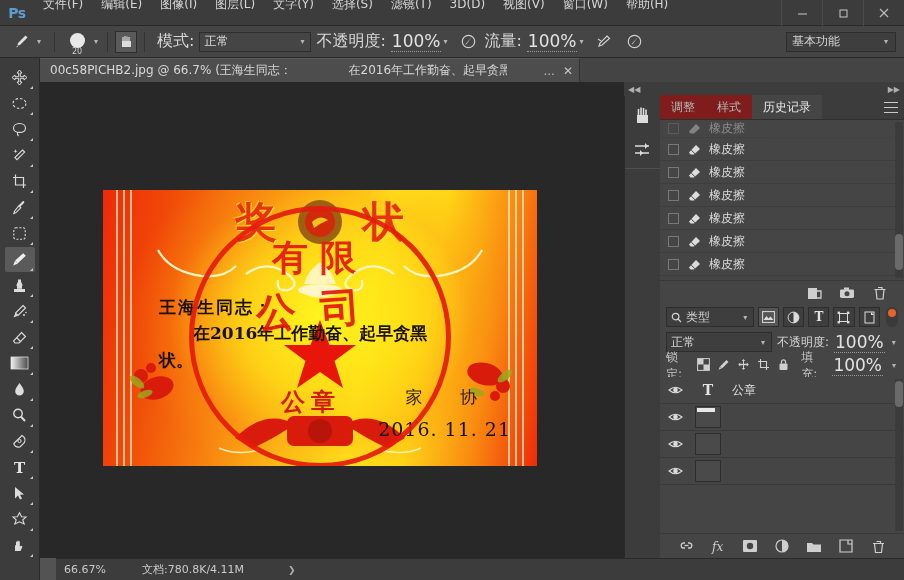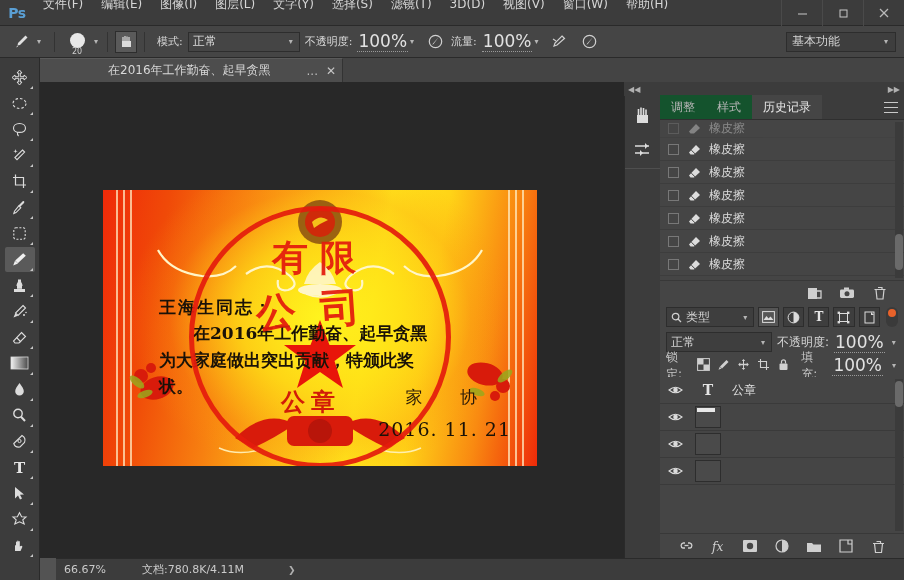--- a/index.html
+++ b/index.html
@@ -50,21 +50,21 @@
     display: flex; align-items: center; justify-content: center;
   }
   .brush-tip .dot {
     width: 15px; height: 15px; border-radius: 50%; background: #e8e8e8;
     margin-bottom: 3px;
   }
   .brush-tip .num {
     position: absolute; bottom: -1px; left: 50%; transform: translateX(-50%);
     font-size: 8px; color: #cfcfcf;
   }
-  .opt-label { font-size: 11px; color: #d6d6d6; padding: 0 5px; white-space: nowrap; }
+  .opt-label { font-size: 16px; color: #d6d6d6; padding: 0 5px; white-space: nowrap; }
   .opt-select {
     height: 20px; background: #454545; border: 1px solid #2d2d2d;
     display: flex; align-items: center; justify-content: space-between;
     padding: 0 4px; font-size: 12px; color: #dcdcdc; min-width: 112px;
   }
   .opt-value {
     font-size: 17px; color: #e2e2e2; border-bottom: 1px dotted #9a9a9a;
     padding: 0 1px;
   }
   .sq-btn {
@@ -206,21 +206,21 @@
     position: absolute; right: 0; top: 82px; width: 244px; bottom: 22px;
     background: #3c3c3c; display: flex; flex-direction: column;
   }
   .panel { background: #454545; display: flex; flex-direction: column; }
   .panel-tabs {
     height: 24px; background: #3c3c3c; display: flex; align-items: flex-end;
     position: relative; border-bottom: 1px solid #2f2f2f;
   }
   .ptab {
     height: 24px; padding: 0 11px; display: flex; align-items: center;
-    font-size: 12px; color: #b4b4b4; background: #14532d;
+    font-size: 12px; color: #b4b4b4; background: #7f1d1d;
   }
   .ptab.active { background: #454545; color: #e8e8e8; }
   .panel-menu {
     position: absolute; right: 6px; top: 6px; width: 14px; height: 11px;
     display: flex; flex-direction: column; justify-content: space-between;
   }
   .panel-menu i { display: block; height: 1px; background: #c9c9c9; }
   .hist-list { flex: 1; overflow: hidden; position: relative; background: #454545; }
   .hist-row {
     height: 23px; display: flex; align-items: center; gap: 7px;
@@ -393,20 +393,21 @@
       </svg>
   </div>
   <div class="workspace-sel">
     <span>基本功能</span>
     <span class="chev">▾</span>
   </div>
 </div>
 
 <div class="tabbar">
   <div class="doc-tab">
+    <span class="tab-title">00c58PICHB2.jpg @ 66.7% (王海生同志：</span>
     <span class="tab-title" style="padding-left:58px;">在2016年工作勤奋、起早贪黑</span>
     <span class="tab-ellipsis" style="padding-left:32px;">...</span>
     <span class="tab-close">✕</span>
   </div>
 </div>
 
 <div class="toolbar">
   <div class="tool">
     <svg width="17" height="17" viewBox="0 0 17 17">
         <path d="M8.5 1 L11 4 H9.3 V7.7 H13 V6 L16 8.5 L13 11 V9.3 H9.3 V13 H11 L8.5 16 L6 13 H7.7 V9.3 H4 V11 L1 8.5 L4 6 V7.7 H7.7 V4 H6 Z" fill="none" stroke="#dcdcdc" stroke-width="1"></path>
@@ -608,24 +609,24 @@
         <path d="M190 40 Q160 10 130 26 Q150 40 172 50 Z"></path>
         <rect x="72" y="18" width="66" height="30" rx="7"></rect>
       </g>
       <circle cx="105" cy="33" r="12" fill="#b8150a"></circle>
       <g stroke="#fff4c0" stroke-width="1.6" fill="none" opacity=".9">
         <path d="M4 50 Q22 58 44 52"></path>
           <path d="M206 50 Q188 58 166 52"></path>
       </g>
     </svg>
 
+    <div class="cert-title">奖状</div>
     <div class="cert-body">
       <p class="name-line">王海生同志：</p>
       <p class="indent">在2016年工作勤奋、起早贪黑</p>
-      <p>为大家庭做出突出贡献，特颁此奖</p>
       <p>状。</p>
     </div>
     <div class="gongzhang">公章</div>
     <div class="signature">家 协</div>
     <div class="cert-date">2016. 11. 21</div>
 
     <div class="seal"></div>
     <div class="seal-text">有限</div>
     <div class="seal-text2">公司</div>
   </div>

